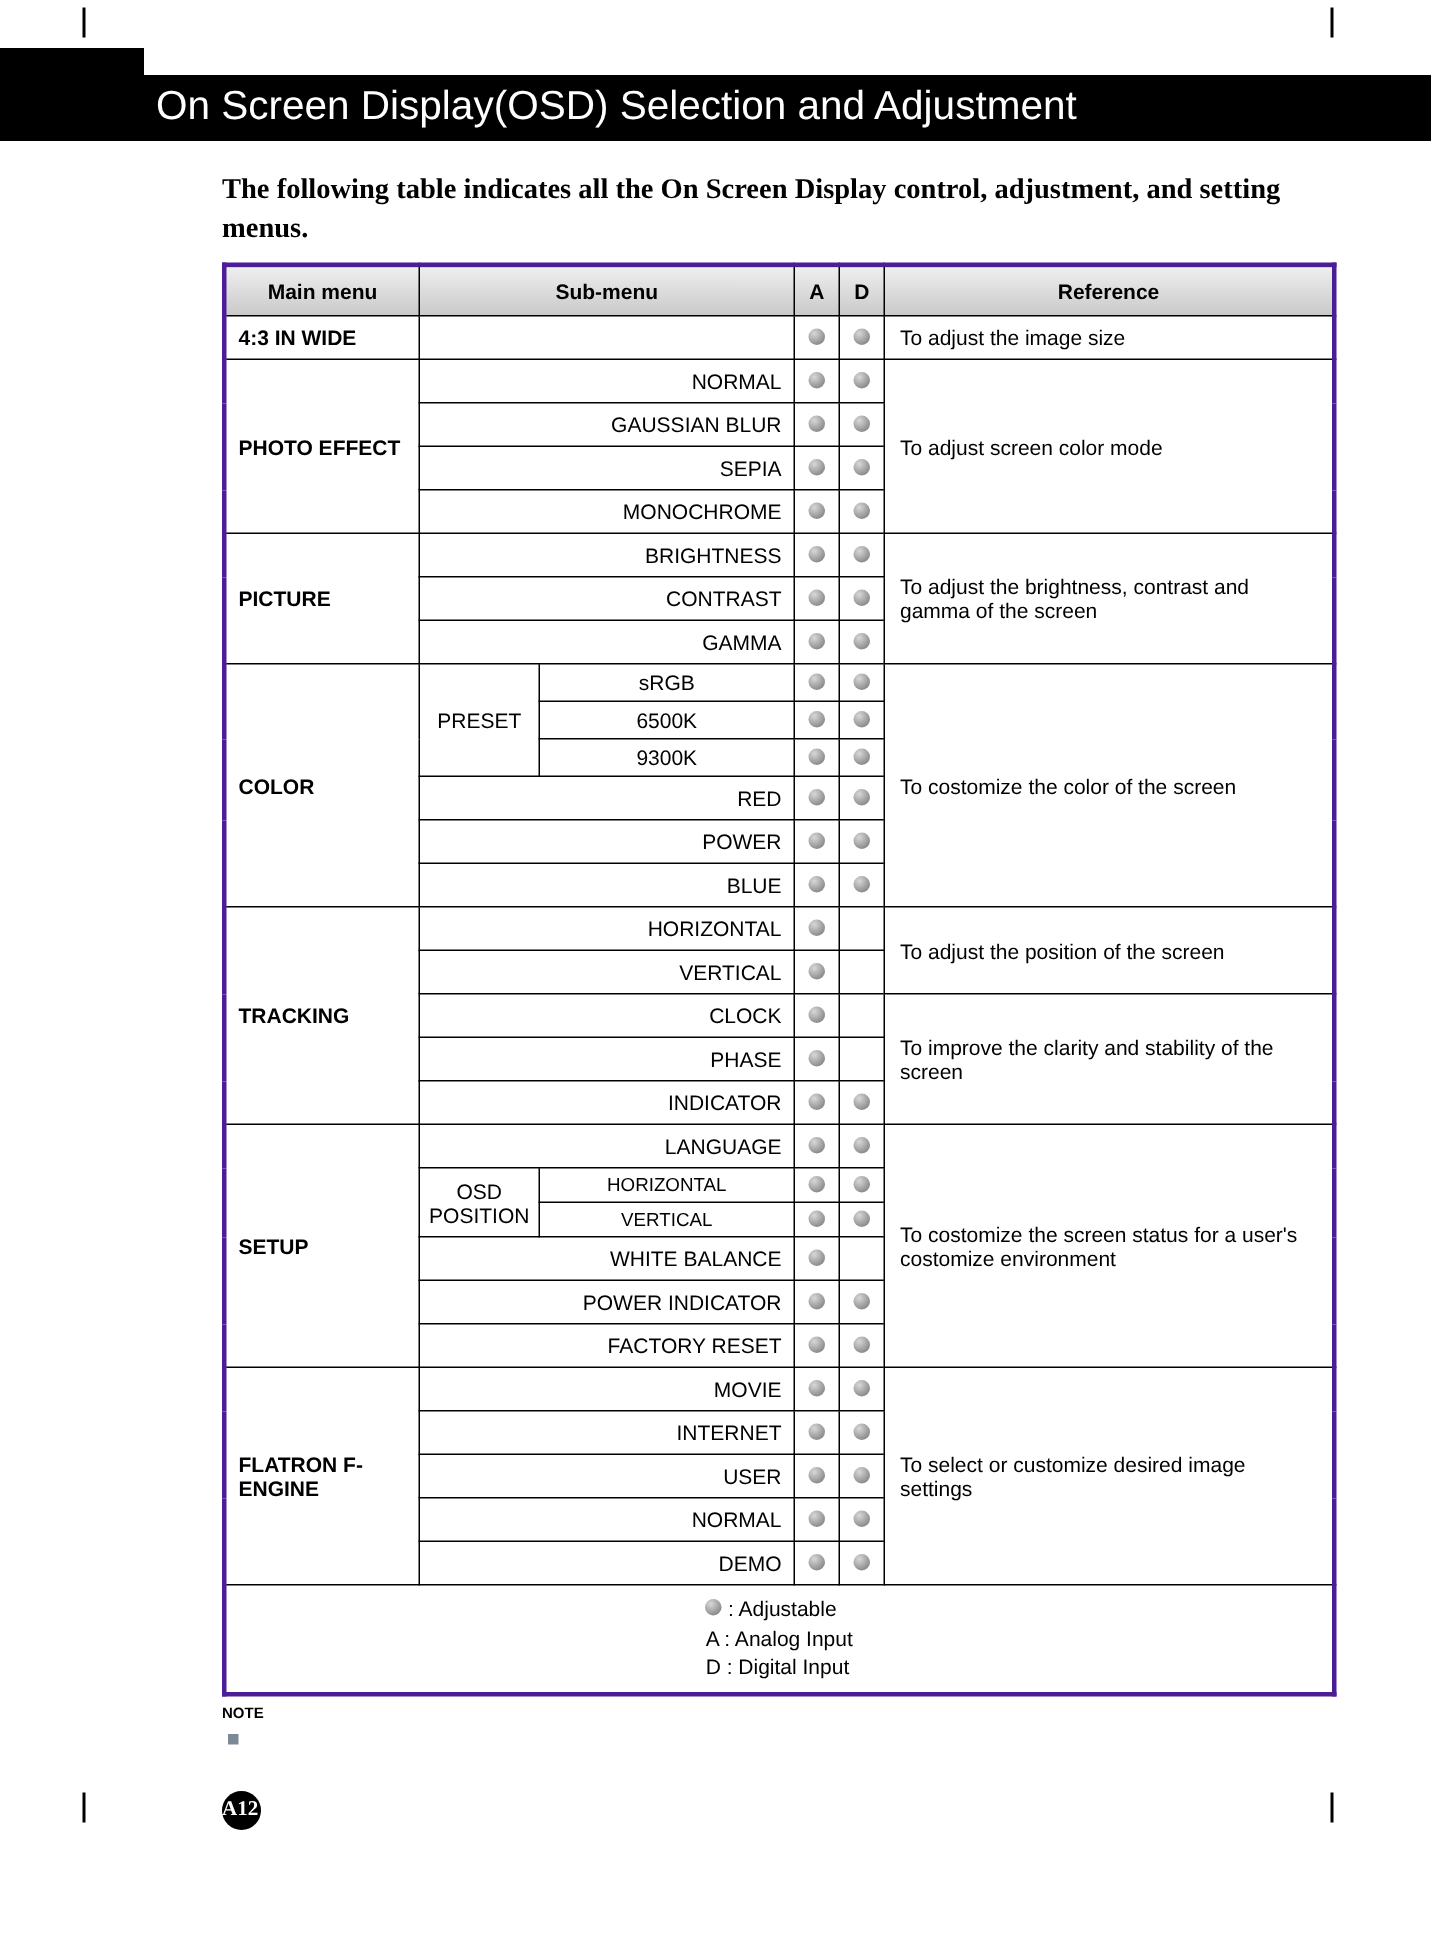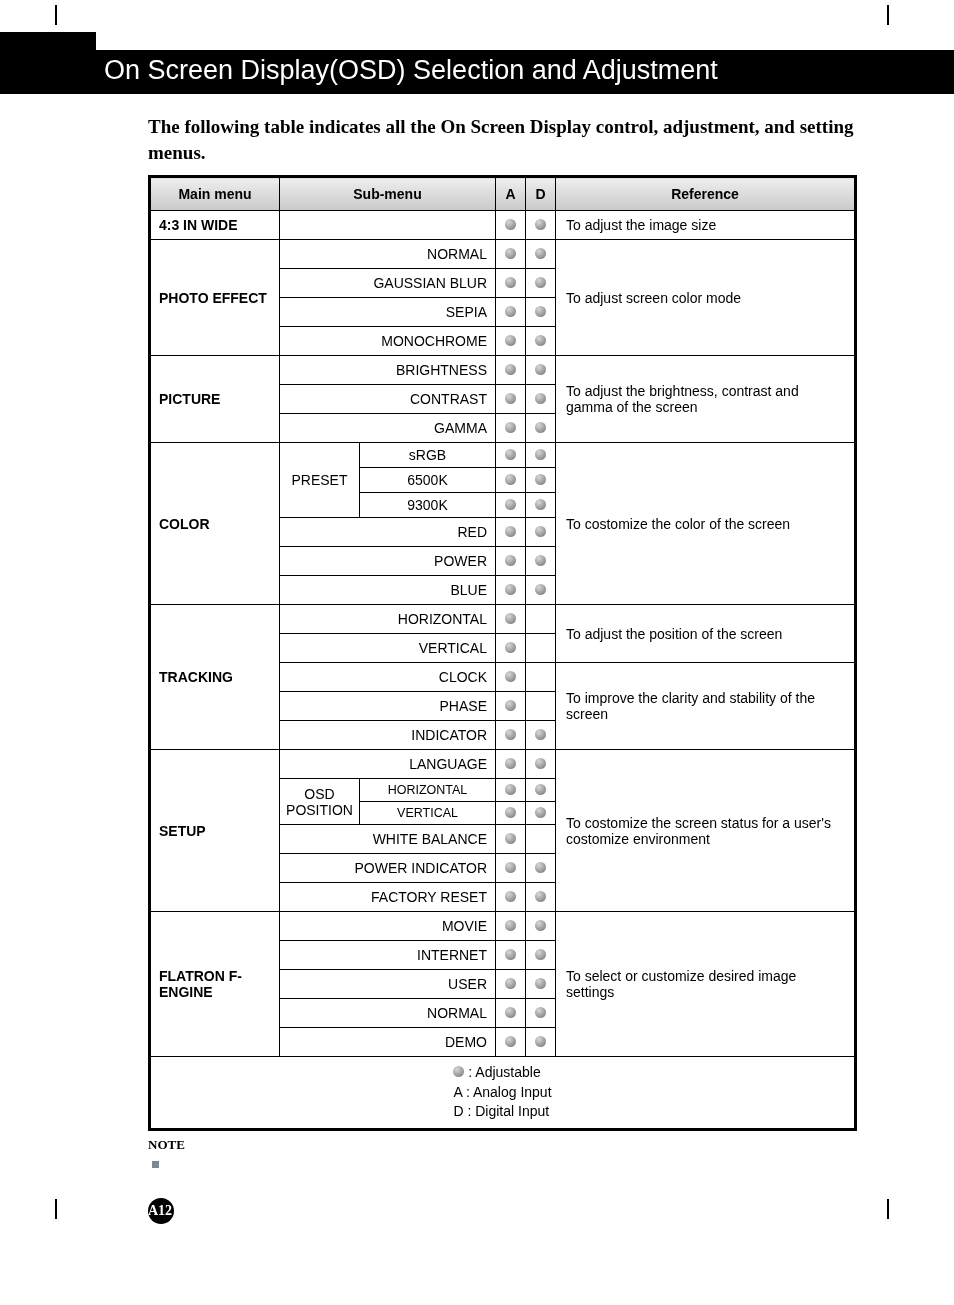--- a/index.html
+++ b/index.html
@@ -38,34 +38,34 @@
     font-size: 27px;
     font-weight: 400;
     padding-left: 8px;
     display: flex;
     align-items: flex-end;
     padding-bottom: 8px;
     margin-top: 48px;
     height: 44px;
   }
   .content {
-    padding: 18px 97px 0 148px;
+    padding: 18px 63px 0 148px;
   }
   .intro {
     font-family: "Times New Roman", serif;
     font-weight: bold;
     font-size: 19px;
     line-height: 1.35;
     margin-bottom: 10px;
   }
 
   table.osd {
     border-collapse: collapse;
     width: 100%;
-    border: 3px solid #000000;
+    border: 3px solid #4c1d95;
   }
   table.osd th, table.osd td {
     border: 1px solid #000;
     font-size: 14px;
     vertical-align: middle;
   }
   table.osd thead th {
     background: linear-gradient(#eee,#c9c9c9);
     font-weight: bold;
     text-align: center;
@@ -94,21 +94,21 @@
     line-height: 1.4;
   }
   .legend-inner {
     display: inline-block;
     text-align: left;
   }
 
   .footer {
     padding: 6px 148px 0 148px;
   }
-  .note-label { font-weight: bold; font-size: 13px; font-family: Liberation Serif, serif; }
+  .note-label { font-weight: bold; font-size: 10px; }
   .note-bullet {
     width: 7px; height:7px; background:#7c8895; display:inline-block;
     margin-left: 4px; margin-top: 8px;
   }
   .page-num {
     text-align: left;
     margin-top: 26px;
   }
   .page-num .circle {
     display: inline-block;

